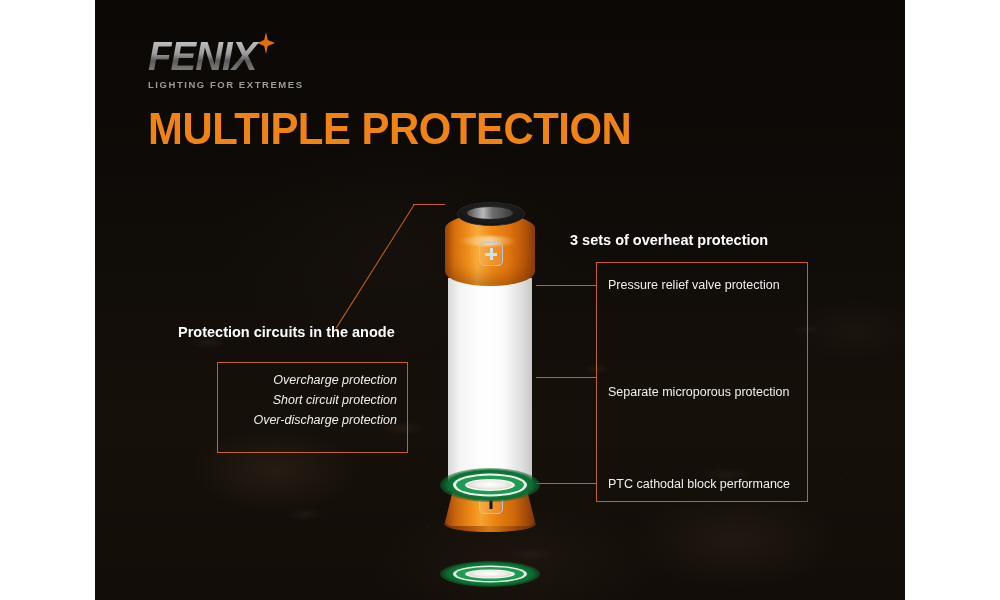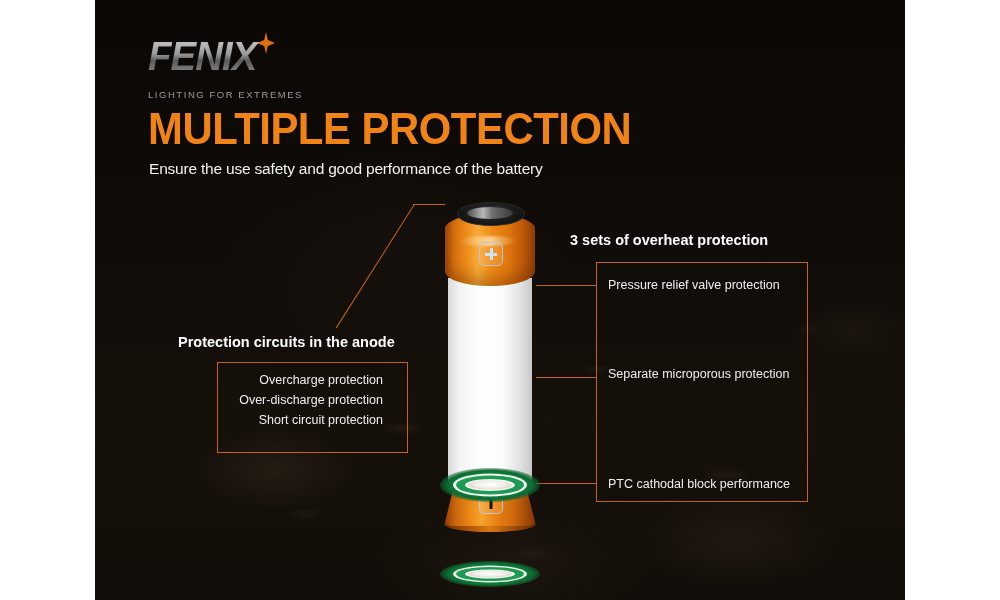--- a/index.html
+++ b/index.html
@@ -56,22 +56,22 @@
   .fenix-word{
     font-family:"Liberation Sans",sans-serif;
     font-size:40px;font-weight:bold;font-style:italic;letter-spacing:-1px;
     line-height:40px;
     background:linear-gradient(180deg,#cfcfcf 0%,#9a9a9a 45%,#5a5a5a 62%,#8f8f8f 100%);
     -webkit-background-clip:text;background-clip:text;color:transparent;
     -webkit-text-fill-color:transparent;
     transform:scaleX(.96);transform-origin:left center;
   }
   .fenix-tag{
-    font-size:9.5px;letter-spacing:1.55px;color:#9b9b9b;font-weight:normal;
-    margin-top:13px;
+    font-size:9.5px;letter-spacing:1.55px;color:#9b9b9b;font-weight:bold;
+    margin-top:3px;
   }
   .logo-star{
     position:absolute;left:109px;top:-4px;width:18px;height:22px;
     background:#e8780c;
     clip-path:polygon(50% 0%,60% 36%,100% 50%,60% 64%,50% 100%,40% 64%,0% 50%,40% 36%);
     opacity:.95;filter:blur(.2px);
   }
 
   
   #title{
@@ -79,28 +79,28 @@
     font-size:45px;font-weight:bold;color:#f08316;letter-spacing:-0.5px;
     transform:scaleX(.93);transform-origin:left center;white-space:nowrap;
   }
   #subtitle{
     position:absolute;left:149px;top:160px;
     font-size:15.5px;color:#f2f2f2;letter-spacing:-0.2px;white-space:nowrap;
   }
 
   
   .sec-head{position:absolute;font-size:14.5px;font-weight:bold;color:#ffffff;white-space:nowrap;}
-  #head-left{left:178px;top:334px;}
+  #head-left{left:178px;top:324px;}
   #head-right{left:570px;top:232px;}
 
   
   .callout{position:absolute;border:1.3px solid #c3641a;box-sizing:border-box;}
   #box-left{left:217px;top:362px;width:191px;height:91px;}
   #box-right{left:596px;top:262px;width:212px;height:240px;}
-  .callout-list{position:absolute;right:24px;top:7px;text-align:right;}
+  .callout-list{position:absolute;right:10px;top:7px;text-align:right;font-style:italic;}
   .callout-list .li{font-size:12.5px;color:#efefef;line-height:20px;white-space:nowrap;}
   .rlabel{position:absolute;left:11px;font-size:12.5px;color:#efefef;white-space:nowrap;}
 
   
   .hline{position:absolute;height:1.3px;background:#c3641a;}
   .diag{position:absolute;background:#c3641a;height:1.3px;transform-origin:left center;}
 
   
   #battery{position:absolute;left:440px;top:200px;width:100px;height:330px;}
 
@@ -189,43 +189,42 @@
 
   <div id="panel"></div>
 
   <div id="logo">
     <div class="logo-star"></div>
     <div class="fenix-word">FENIX</div>
     <div class="fenix-tag">LIGHTING FOR EXTREMES</div>
   </div>
 
   <div id="title">MULTIPLE PROTECTION</div>
-  <div id="subtitle">Ensure the use safety and good performance of the battery</div>
 
   <div class="hline" style="left:413px;top:204px;width:32px;"></div>
   <div class="diag" style="left:414px;top:204px;width:146px;transform:rotate(122.3deg);"></div>
 
   <div class="hline" style="left:536px;top:285px;width:61px;"></div>
   <div class="hline" style="left:536px;top:377px;width:61px;"></div>
   <div class="hline" style="left:536px;top:483px;width:61px;"></div>
 
   <div class="sec-head" id="head-left">Protection circuits in the anode</div>
   <div class="sec-head" id="head-right">3 sets of overheat protection</div>
 
   <div class="callout" id="box-left">
     <div class="callout-list">
       <div class="li">Overcharge protection</div>
+      <div class="li">Short circuit protection</div>
       <div class="li">Over-discharge protection</div>
-      <div class="li">Short circuit protection</div>
     </div>
   </div>
 
   <div class="callout" id="box-right">
     <div class="rlabel" style="top:15px;">Pressure relief valve protection</div>
-    <div class="rlabel" style="top:104px;">Separate microporous protection</div>
+    <div class="rlabel" style="top:122px;">Separate microporous protection</div>
     <div class="rlabel" style="top:214px;">PTC cathodal block performance</div>
   </div>
 
   <div id="battery">
 
     <div class="bat-body"></div>
 
     <div class="bat-top">
       <div class="bat-top-gloss"></div>
     </div>

